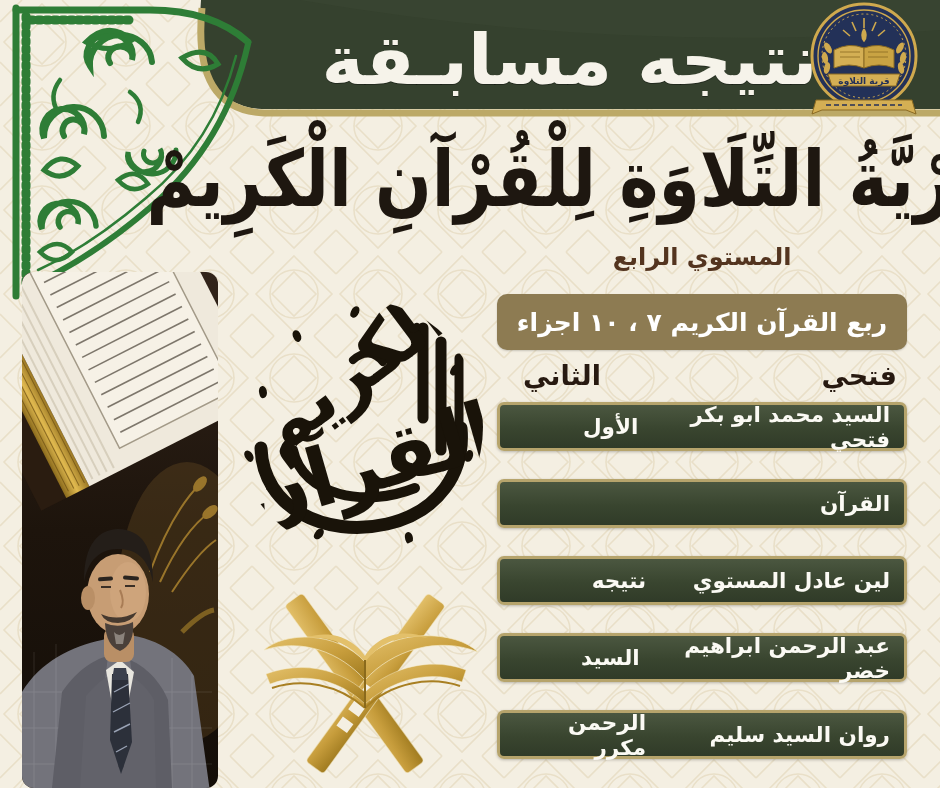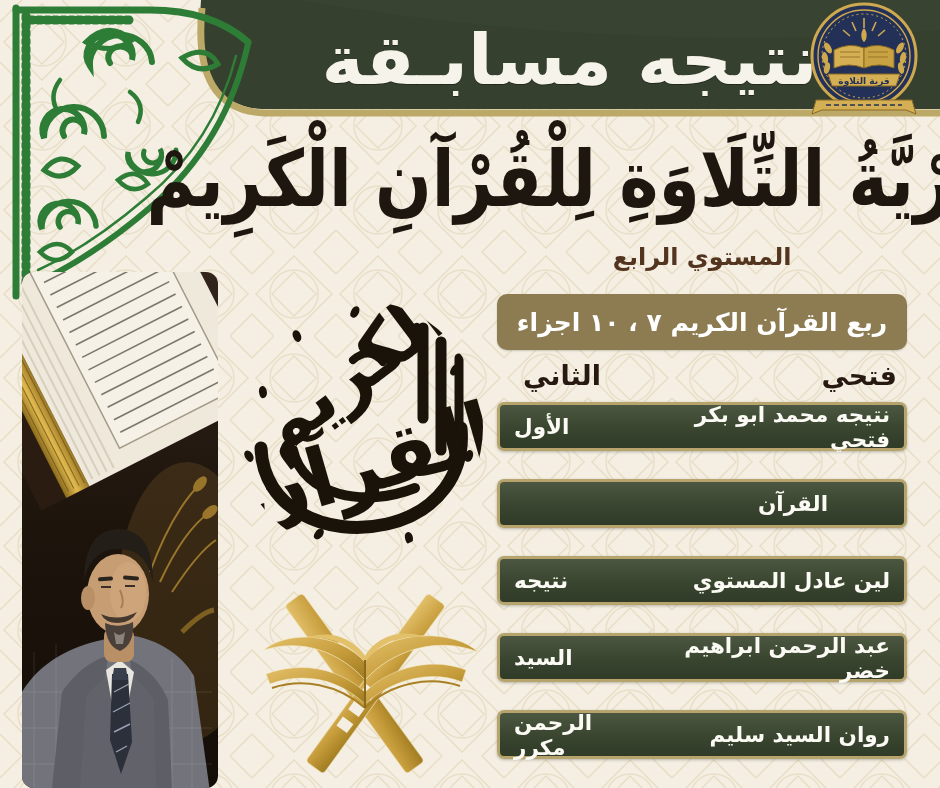--- a/index.html
+++ b/index.html
@@ -50,21 +50,21 @@
   }
   .rows{left:497px;top:402px;width:410px;}
   .row{
     height:49px;box-sizing:border-box;margin-bottom:28px;
     background:linear-gradient(180deg,#4b5740 0%,#39452f 55%,#303b28 100%);
     border:3px solid #b6a46c;border-radius:7px;
     display:flex;align-items:center;justify-content:space-between;direction:rtl;
     padding:0 14px;color:#fbfaf4;font-size:21.5px;font-weight:bold;
     box-shadow:0 1px 3px rgba(0,0,0,.25);
   }
-  .row .rank{width:132px;text-align:left;}
+  .row .rank{width:132px;text-align:right;}
 
   
   .photo{left:22px;top:272px;width:196px;height:516px;border-radius:12px;overflow:hidden;}
 
   
   .roundel{left:235px;top:300px;width:248px;height:254px;border-radius:50%;overflow:hidden;}
   .roundel .word{position:absolute;direction:rtl;color:#191309;font-weight:bold;white-space:nowrap;}
   .roundel .w1{left:4px;top:30px;font-size:72px;transform:rotate(-37deg);}
   .roundel .w2{left:2px;top:118px;font-size:80px;transform:rotate(-16deg);}
   .roundel svg{position:absolute;left:0;top:0;}
@@ -185,21 +185,21 @@
 
   <div class="abs category-bar">ربع القرآن الكريم ٧ ، ١٠ اجزاء</div>
 
   <div class="abs col-headers">
     <span>فتحي</span>
     <span>الثاني</span>
   </div>
 
   <div class="abs rows">
     <div class="row">
-      <span class="name">نتيجه محمد ابو بكر فتحي</span>
+      <span class="name">السيد محمد ابو بكر فتحي</span>
       <span class="rank">الأول</span>
     </div>
     <div class="row">
       <span class="rank">القرآن</span>
     </div>
     <div class="row">
       <span class="name">لين عادل المستوي</span>
       <span class="rank">نتيجه</span>
     </div>
     <div class="row">

